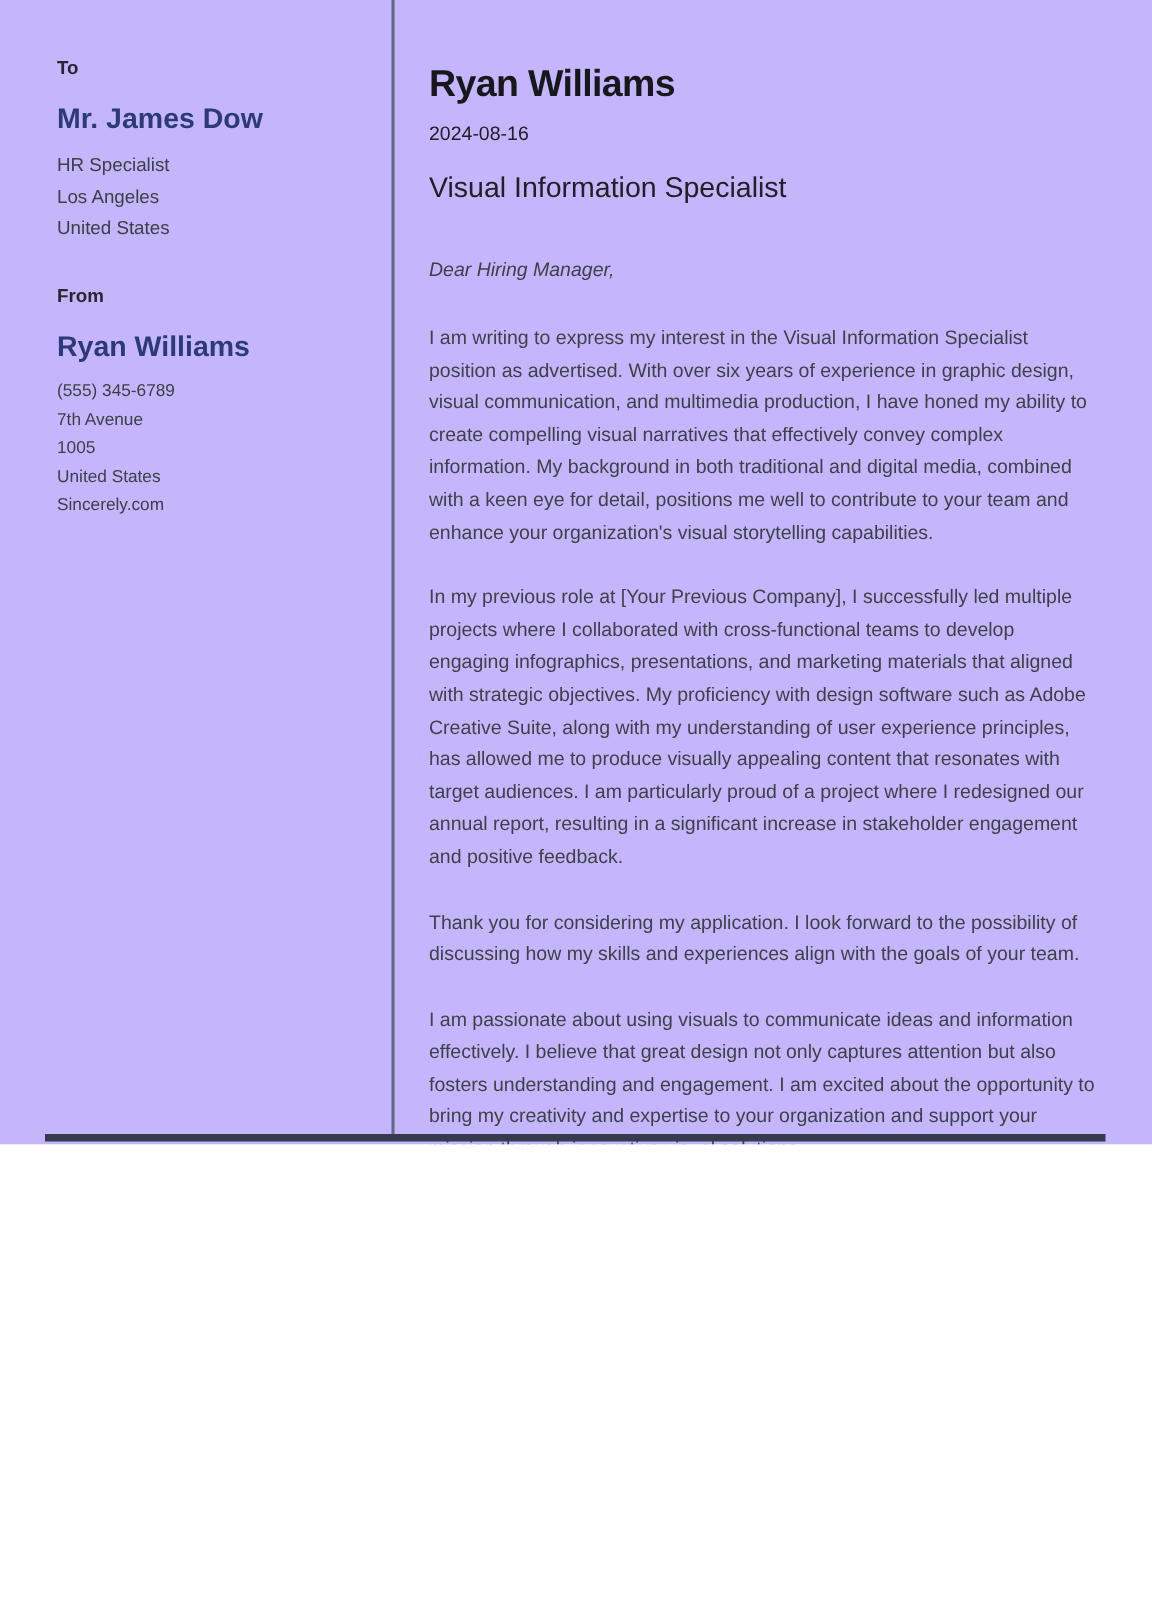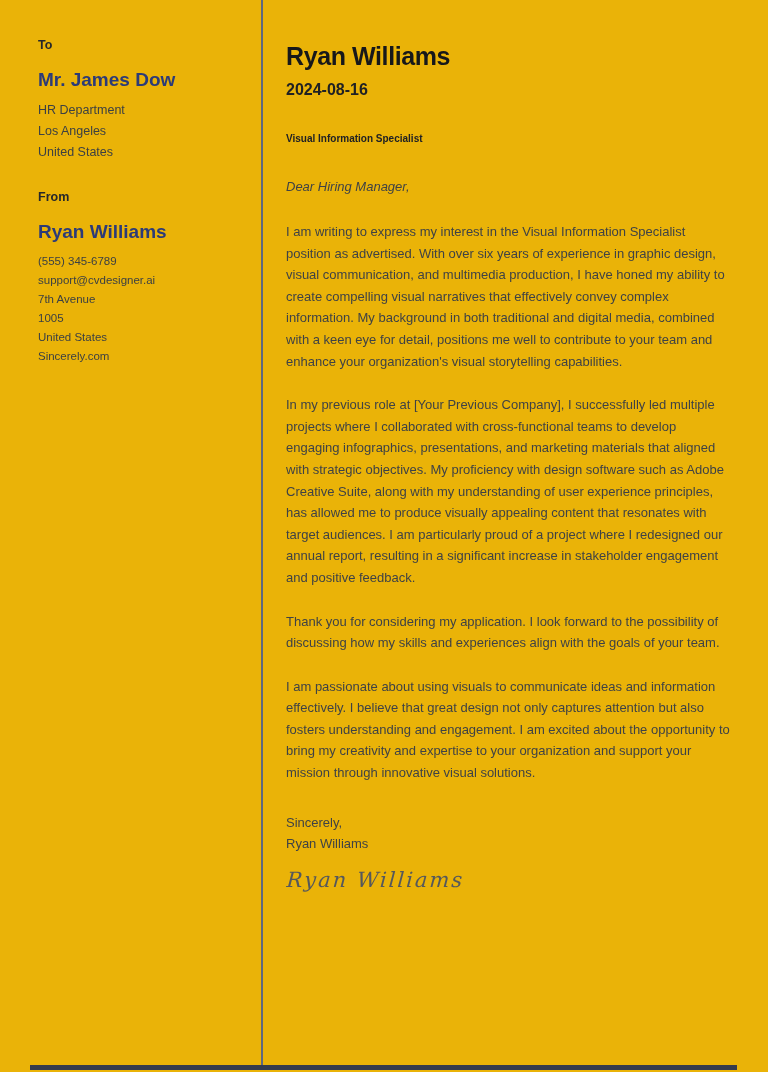--- a/index.html
+++ b/index.html
@@ -3,22 +3,22 @@
 <meta charset="utf-8">
 <style>
   html, body {
     margin: 0;
     padding: 0;
     background: #ffffff;
   }
   .page {
     position: relative;
     width: 768px;
-    height: 1072px;
-    background: #eab308;
+    height: 763px;
+    background: #c4b5fd;
     font-family: "Liberation Sans", sans-serif;
     color: #3c4043;
     overflow: hidden;
   }
   
   .sidebar {
     position: absolute;
     left: 38px;
     top: 38px;
     width: 210px;
@@ -74,28 +74,28 @@
     width: 446px;
   }
   .letter-name {
     font-size: 25px;
     font-weight: bold;
     letter-spacing: -0.4px;
     color: #17181a;
     margin: 0 0 10px 0;
   }
   .letter-date {
-    font-size: 16px;
-    font-weight: bold;
+    font-size: 13px;
+    font-weight: normal;
     color: #202124;
-    margin-bottom: 34px;
+    margin-bottom: 19px;
   }
   .letter-role {
-    font-size: 10px;
-    font-weight: bold;
+    font-size: 19px;
+    font-weight: normal;
     color: #202124;
     margin-bottom: 35px;
   }
   .salutation {
     font-size: 13px;
     color: #3f4245;
     margin-bottom: 27px;
     font-style: italic;
   }
   .para {
@@ -123,30 +123,29 @@
 </style>
 </head>
 <body>
 
 <div class="page">
 
   <div class="sidebar">
     <div class="to-block">
       <div class="section-label">To</div>
       <div class="contact-name">Mr. James Dow</div>
-      <div class="addr-line">HR Department</div>
+      <div class="addr-line">HR Specialist</div>
       <div class="addr-line">Los Angeles</div>
       <div class="addr-line">United States</div>
     </div>
 
     <div class="from-block">
       <div class="section-label">From</div>
       <div class="contact-name">Ryan Williams</div>
       <div class="addr-line">(555) 345-6789</div>
-      <div class="addr-line">support@cvdesigner.ai</div>
       <div class="addr-line">7th Avenue</div>
       <div class="addr-line">1005</div>
       <div class="addr-line">United States</div>
       <div class="addr-line">Sincerely.com</div>
     </div>
   </div>
 
   <div class="divider"></div>
 
   <div class="main">

